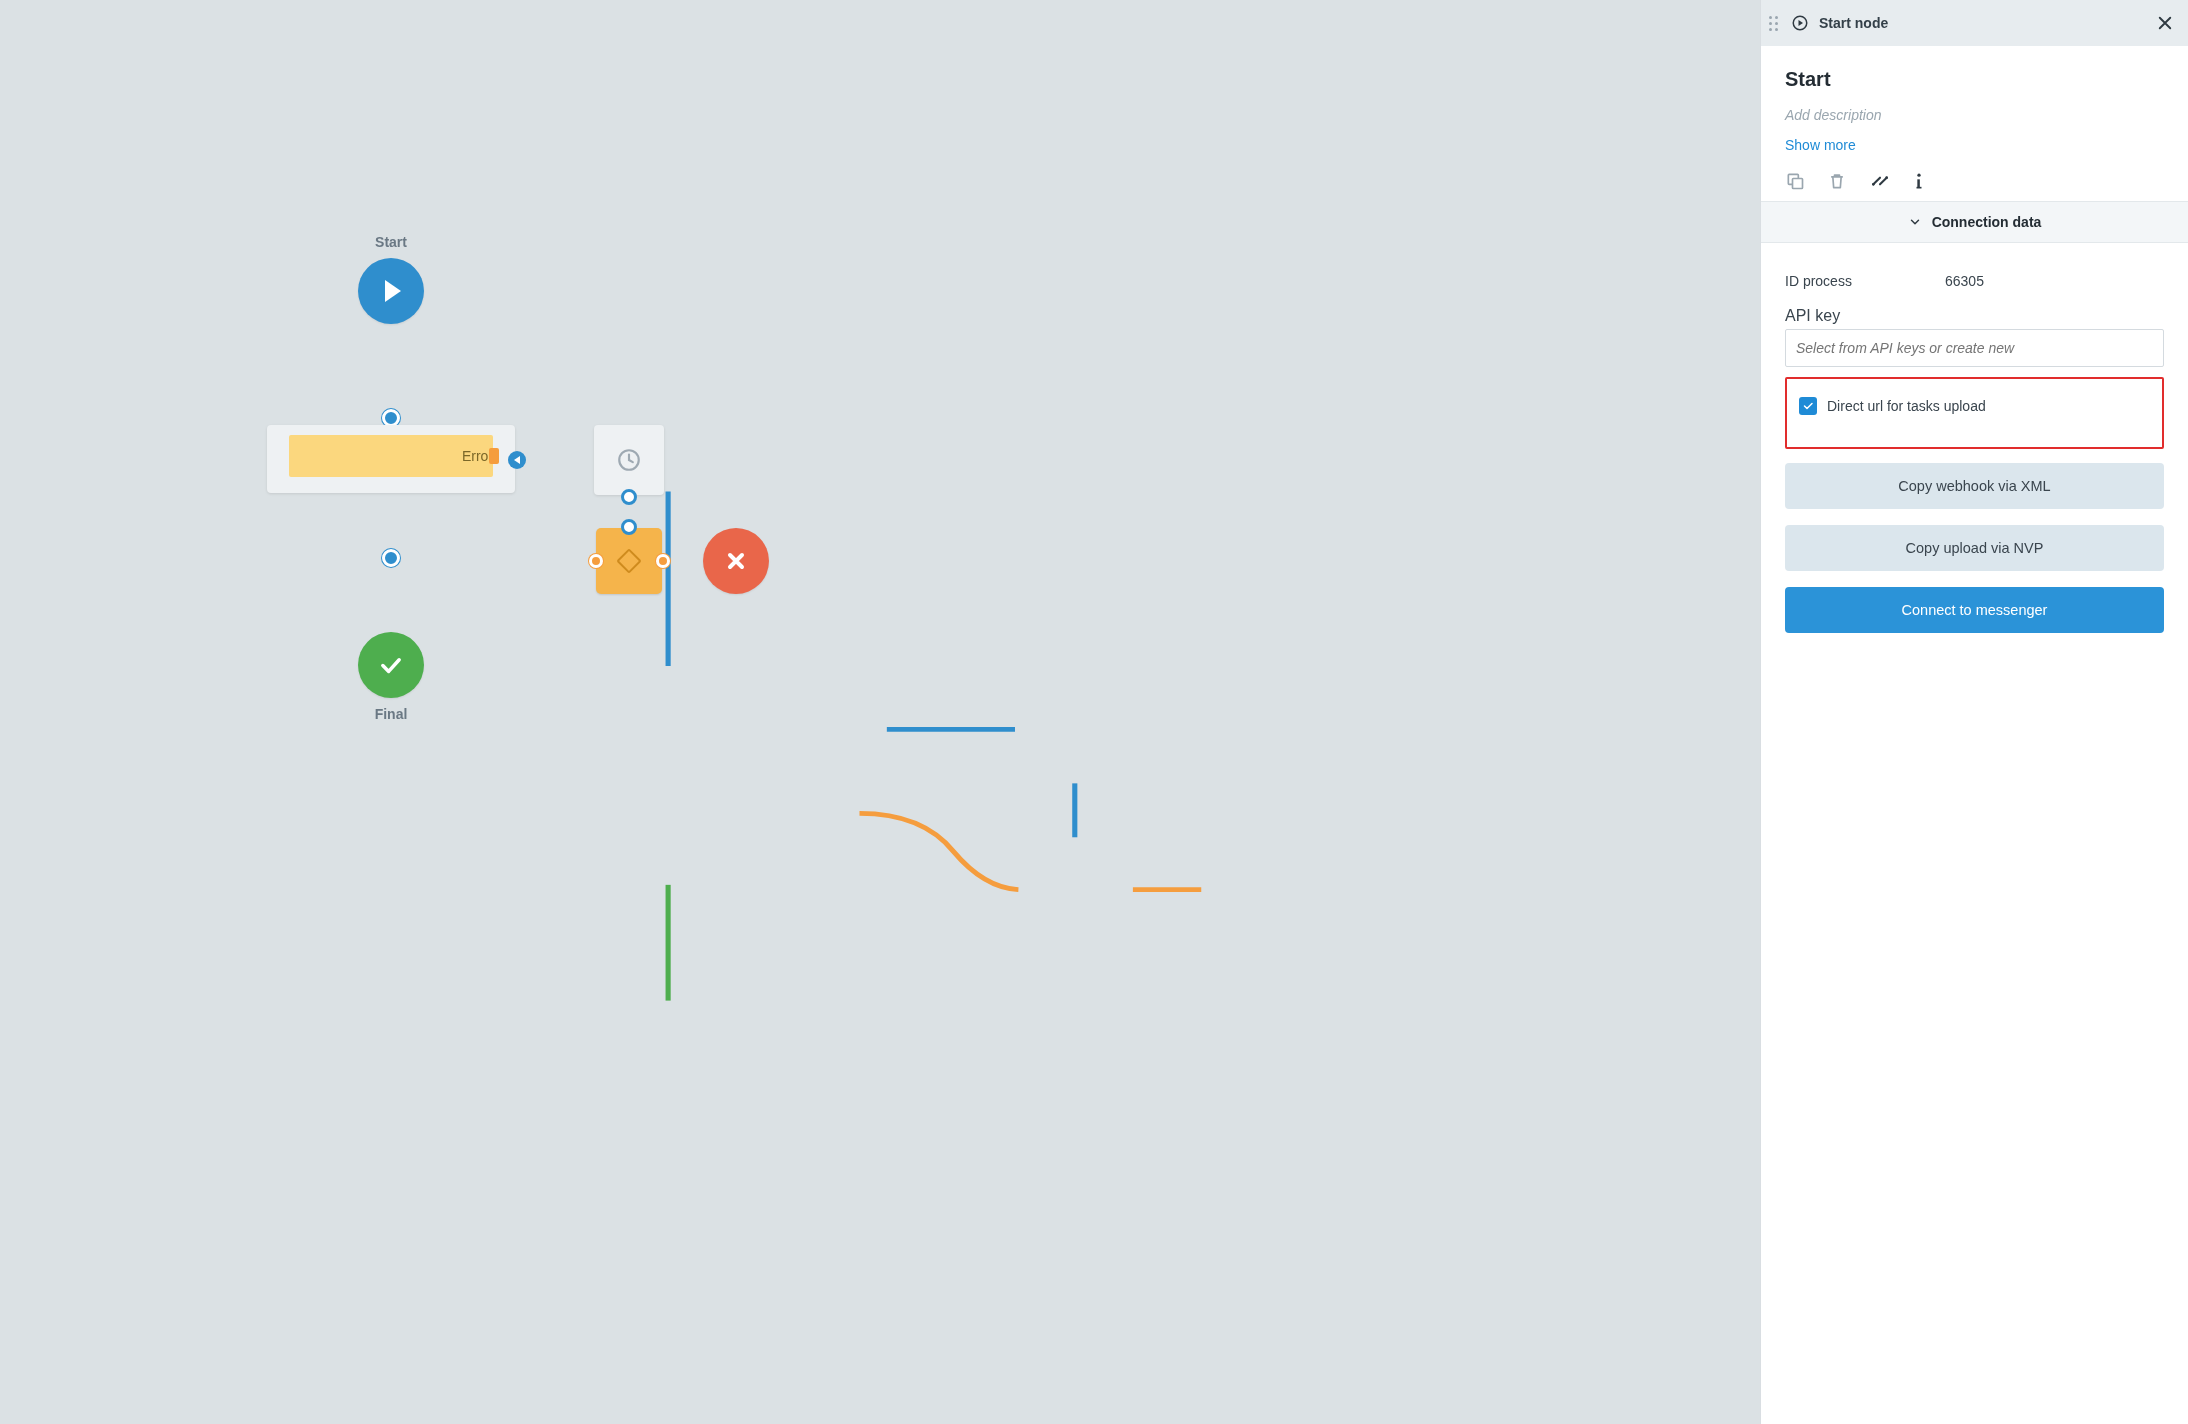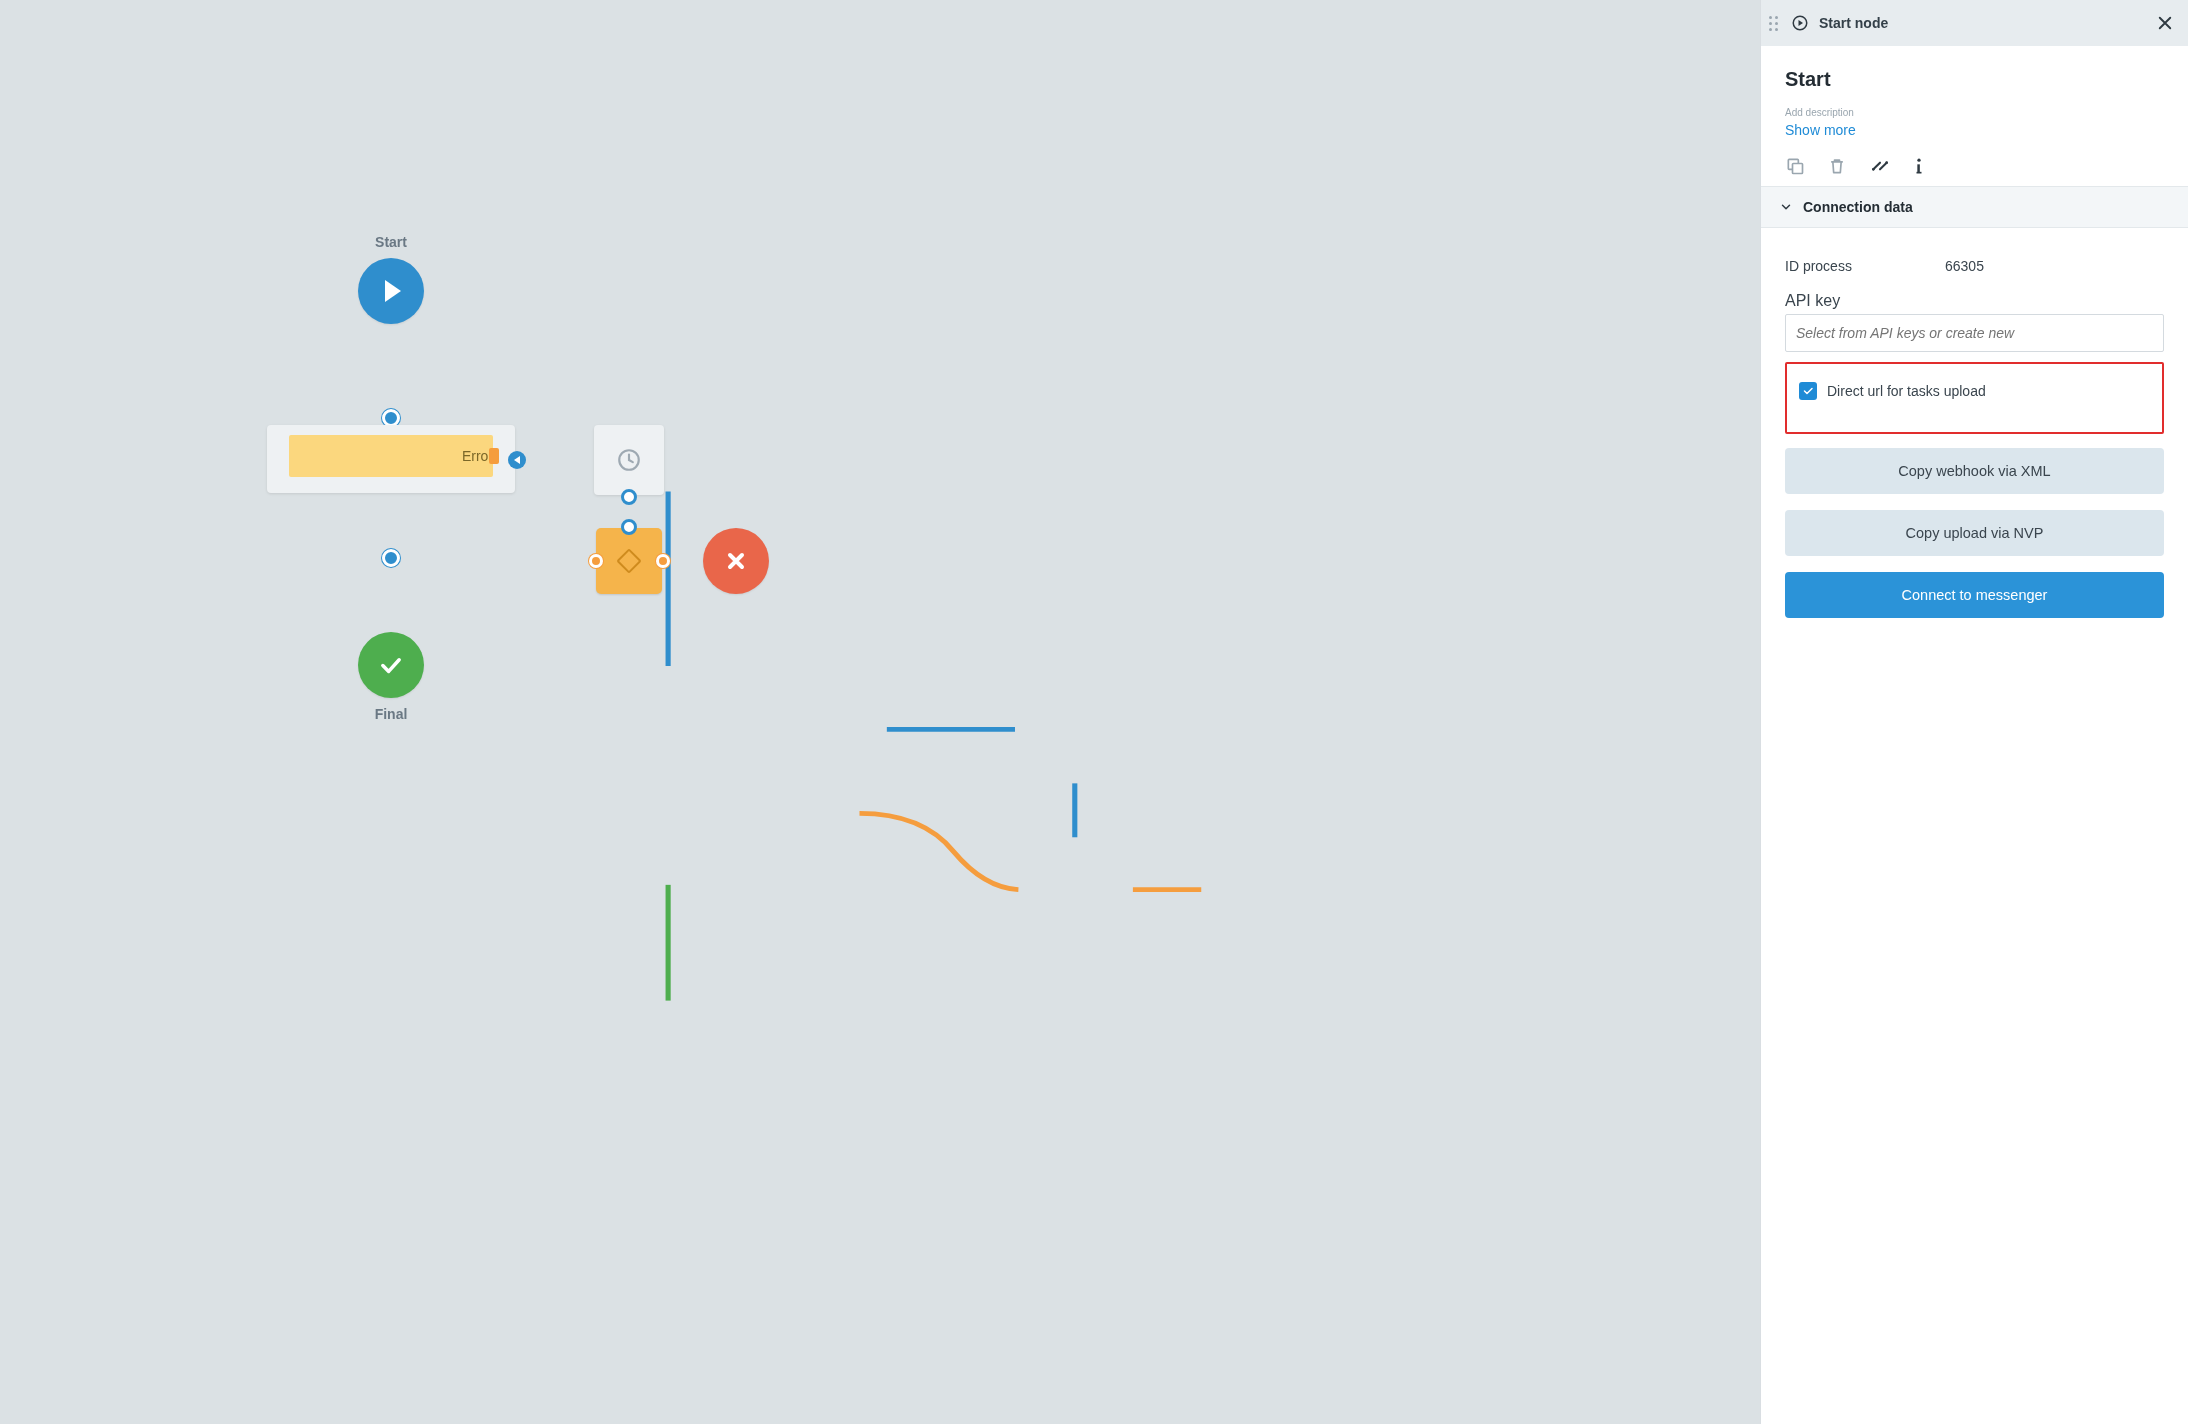--- a/index.html
+++ b/index.html
@@ -155,33 +155,34 @@
     grid-template-columns: repeat(2,3px);
     grid-auto-rows:3px;
     gap:3px;
   }
   .drag-dots span{ background:#9aa6af; border-radius:50%; }
   .panel-header .spacer { flex:1; }
   .close-x { cursor:pointer; color:#2f3a42; }
 
   .panel-body { padding: 22px 24px 10px; }
   .node-title { font-size:20px; font-weight:700; color:#242d34; margin-bottom:16px;}
-  .add-desc   { color:#9aa6af; font-size:10px; margin-bottom:4px;}
+  .add-desc   { color:#9aa6af; font-style:italic; font-size:14px; margin-bottom:14px;}
   .show-more  { color:#1f8bd6; font-size:14px; margin-bottom:18px; cursor:pointer;}
   .toolbar-row{ display:flex; gap:22px; align-items:center; color:#8e99a2;}
   .toolbar-row .tool{ cursor:pointer; display:flex; }
 
   .section-head {
     background:#f3f6f8;
     border-top:1px solid #e3e8eb;
     border-bottom:1px solid #e3e8eb;
     padding:12px 18px;
     display:flex; align-items:center; gap:10px;
     font-weight:700; font-size:14px; color:#242d34;
     cursor:pointer;
+    justify-content:center;
   }
 
   .section-body { padding: 18px 24px; }
   .kv-row { display:flex; margin-bottom:18px; font-size:14px; color:#3a454e;margin-top:12px;}
   .kv-row .k { width:160px; }
   .field-label { font-size:16px; color:#3a454e; margin-bottom:4px;}
   .select-input{
     width:100%; height:38px;
     border:1px solid #d4dadf; border-radius:2px;
     padding:18px 10px; font-size:14px; color:#8e99a2; font-style:italic;

